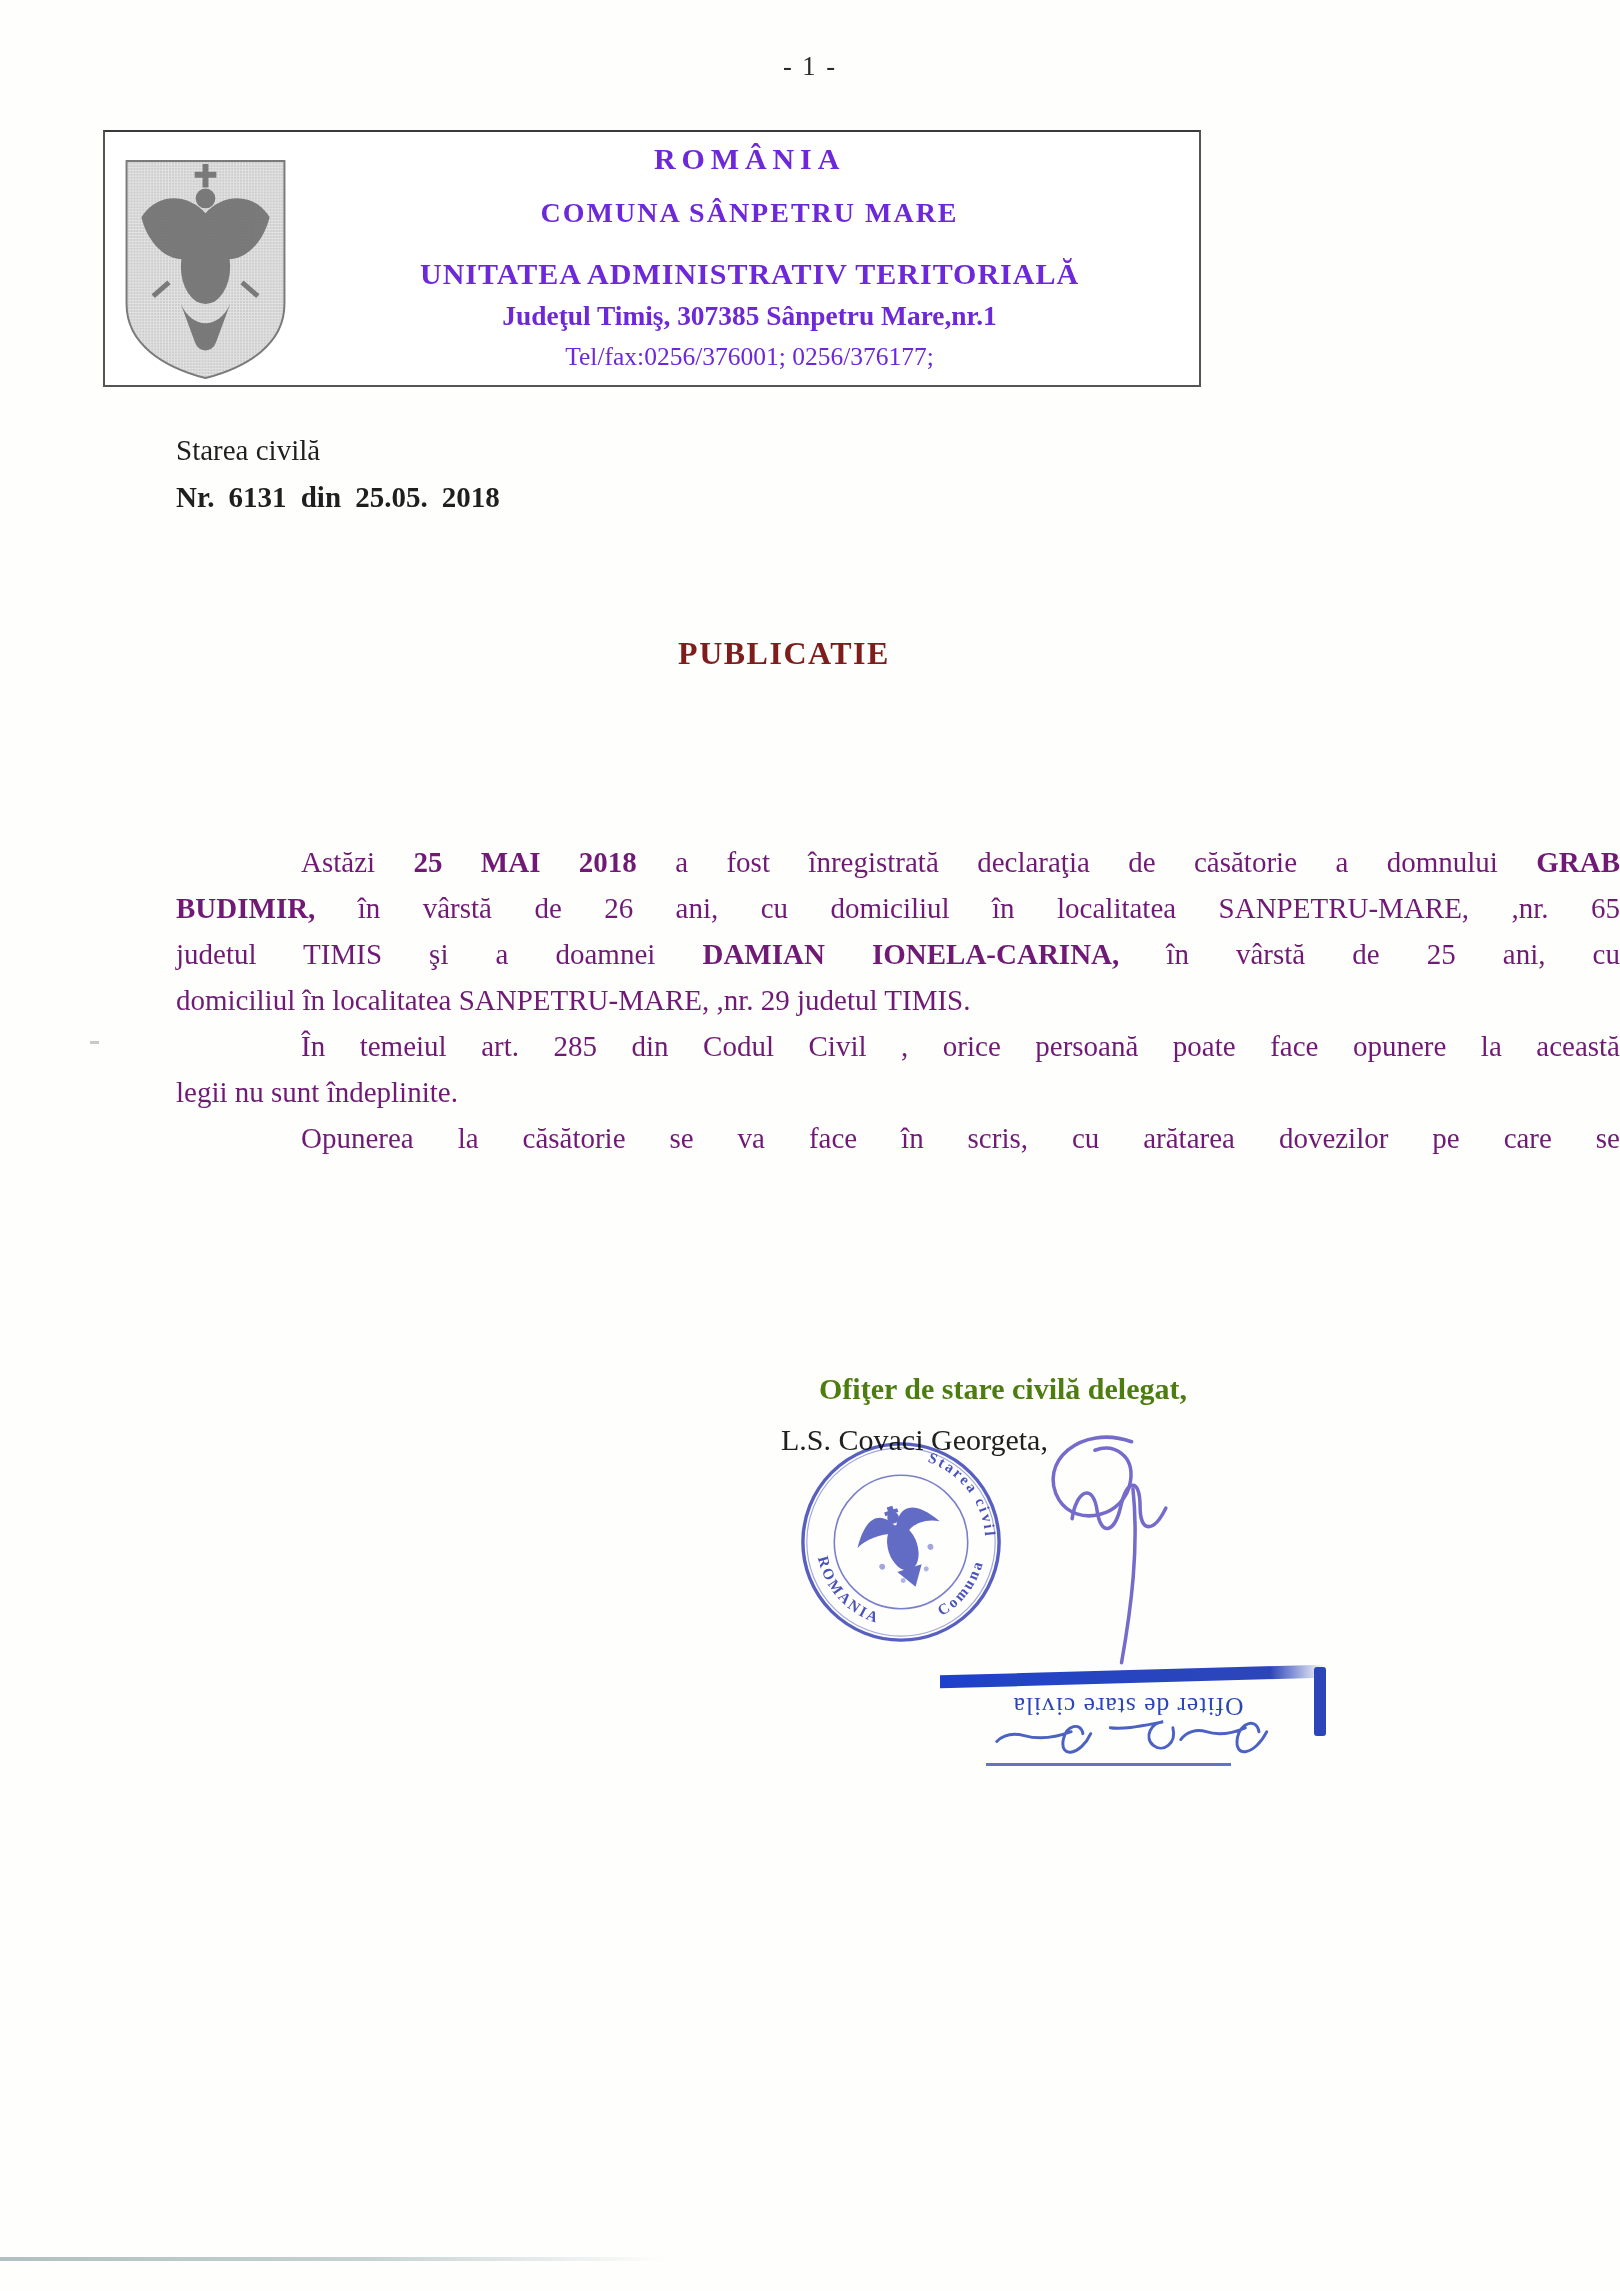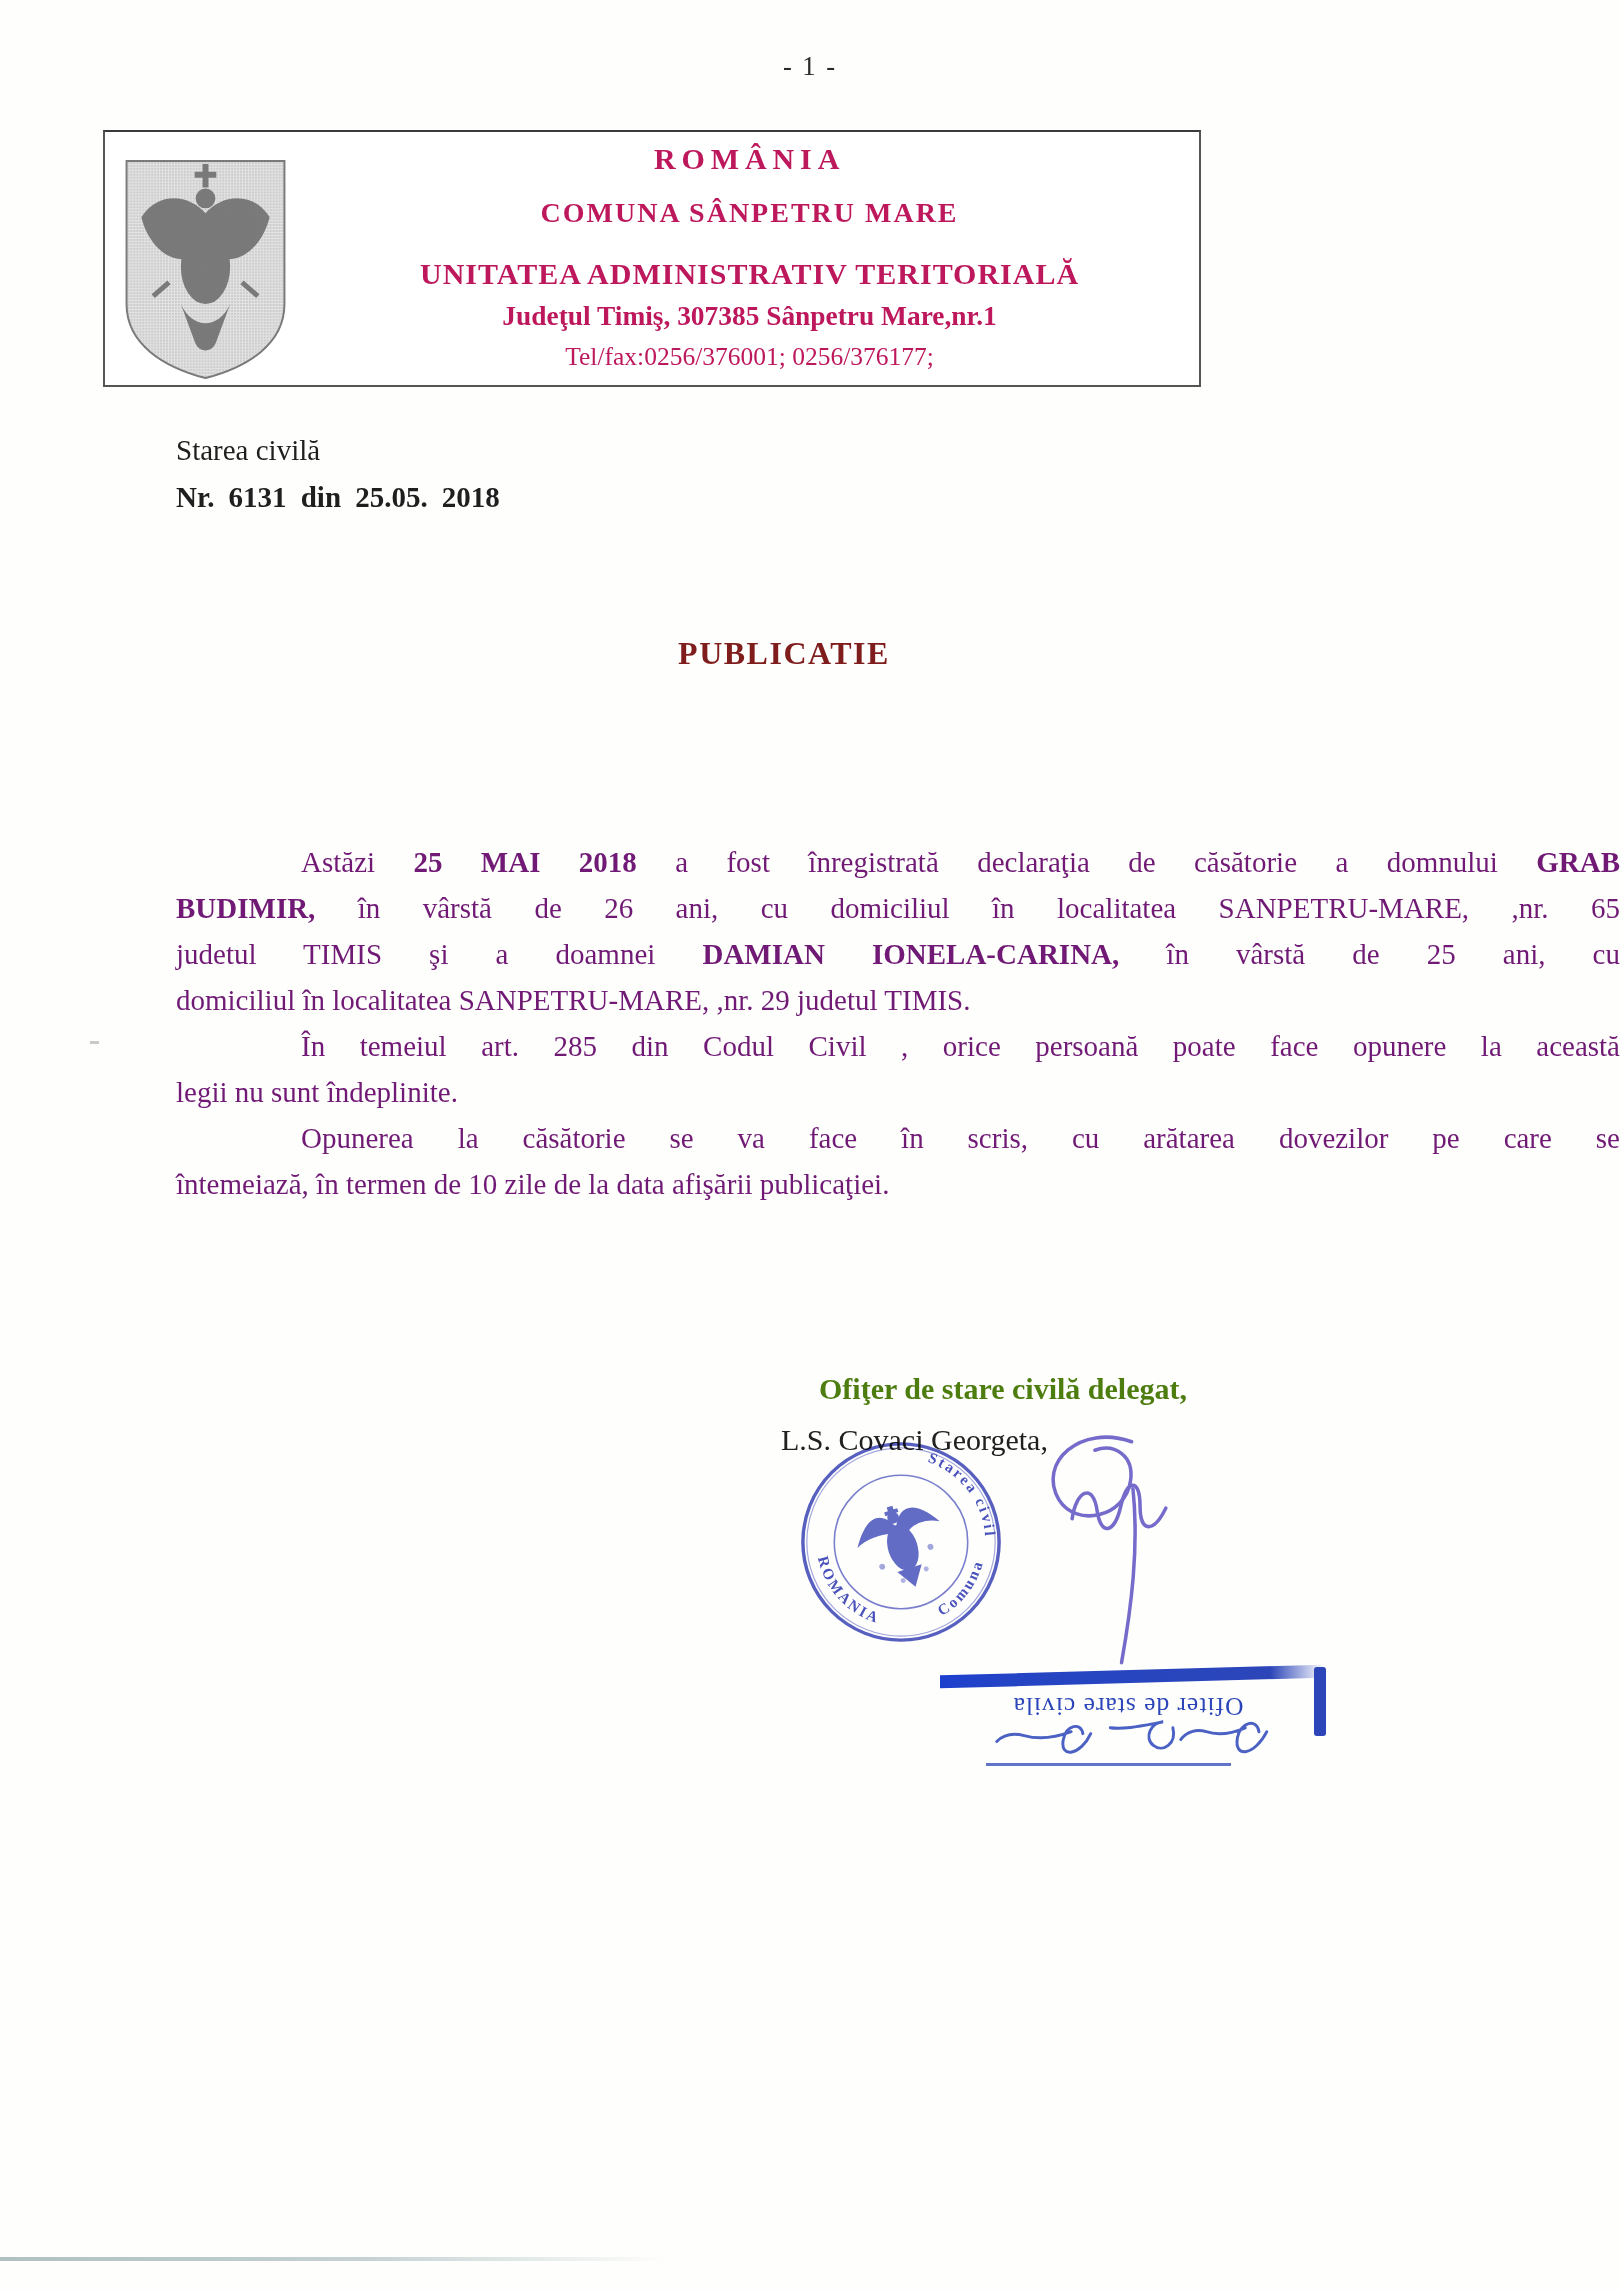--- a/index.html
+++ b/index.html
@@ -7,21 +7,21 @@
     position:relative; width:1620px; height:2292px; background:#fefefd;
     font-family:"Liberation Serif", serif; color:#1f1f1f; overflow:hidden;
   }
   
   .pagenum{position:absolute; top:51px; left:0; width:1620px; text-align:center;
     font-size:26.5px; letter-spacing:2px; color:#2a2a2a;}
   
   .hbox{position:absolute; left:103px; top:130px; width:1098px; height:257px;
     border:2px solid #555; border-top:2.9px solid #3a3a3a; box-sizing:border-box; background:#fff;}
   .emblem{position:absolute; left:15.7px; top:23.5px; width:169px; height:225px; filter:blur(0.4px) contrast(.95);}
-  .hline{position:absolute; left:201px; right:5.9px; text-align:center; color:#be185d;}
+  .hline{position:absolute; left:201px; right:5.9px; text-align:center; color:#6d28d9;}
   .h-country{top:9.8px; font-size:30px; font-weight:bold; letter-spacing:5.9px;}
   .h-commune{top:65px; font-size:28px; font-weight:bold; letter-spacing:2px;}
   .h-unit{top:104px; font-size:30px; font-weight:bold; letter-spacing:1px;margin-top:21px;}
   .h-address{top:169px; font-size:27.4px; font-weight:bold;}
   .h-telfax{top:210px; font-size:25.5px;}
   
   .refblock{position:absolute; left:176px; top:427px; font-size:29px; line-height:47px;}
   .refnum{font-weight:bold; word-spacing:6.9px;}
   
   .doctitle{position:absolute; top:635px; left:0; width:1568px; text-align:center;
@@ -94,21 +94,20 @@
   <div class="doctitle">PUBLICATIE</div>
 
   <div class="body" id="body-lines">
       <div class="bodyline just ind"><span>Astăzi </span><span class="b">25 MAI 2018</span><span> a fost înregistrată declaraţia de căsătorie a domnului </span><span class="b">GRAB</span></div>
       <div class="bodyline just"><span class="b">BUDIMIR,</span><span> în vârstă de 26 ani, cu domiciliul în localitatea SANPETRU-MARE, ,nr. 65</span></div>
       <div class="bodyline just"><span>judetul TIMIS şi a doamnei </span><span class="b">DAMIAN IONELA-CARINA,</span><span> în vârstă de 25 ani, cu</span></div>
       <div class="bodyline"><span>domiciliul în localitatea SANPETRU-MARE, ,nr. 29 judetul TIMIS.</span></div>
       <div class="bodyline just ind"><span>În temeiul art. 285 din Codul Civil , orice persoană poate face opunere la această</span></div>
       <div class="bodyline"><span>legii nu sunt îndeplinite.</span></div>
       <div class="bodyline just ind"><span>Opunerea la căsătorie se va face în scris, cu arătarea dovezilor pe care se</span></div>
-      <div class="bodyline"><span>întemeiază, în termen de 10 zile de la data afişării publicaţiei.</span></div>
     </div>
 
   <div class="sigrole">Ofiţer de stare civilă delegat,</div>
   <div class="signame">L.S. Covaci Georgeta,</div>
 
   <svg class="roundstamp" viewBox="-106 -106 212 212" xmlns="http://www.w3.org/2000/svg">
     <defs>
       <path id="arcTop" d="M -86,0 A 86,86 0 0 1 86,0"></path>
       <path id="arcBot" d="M -86,0 A 86,86 0 0 0 86,0"></path>
     </defs>

